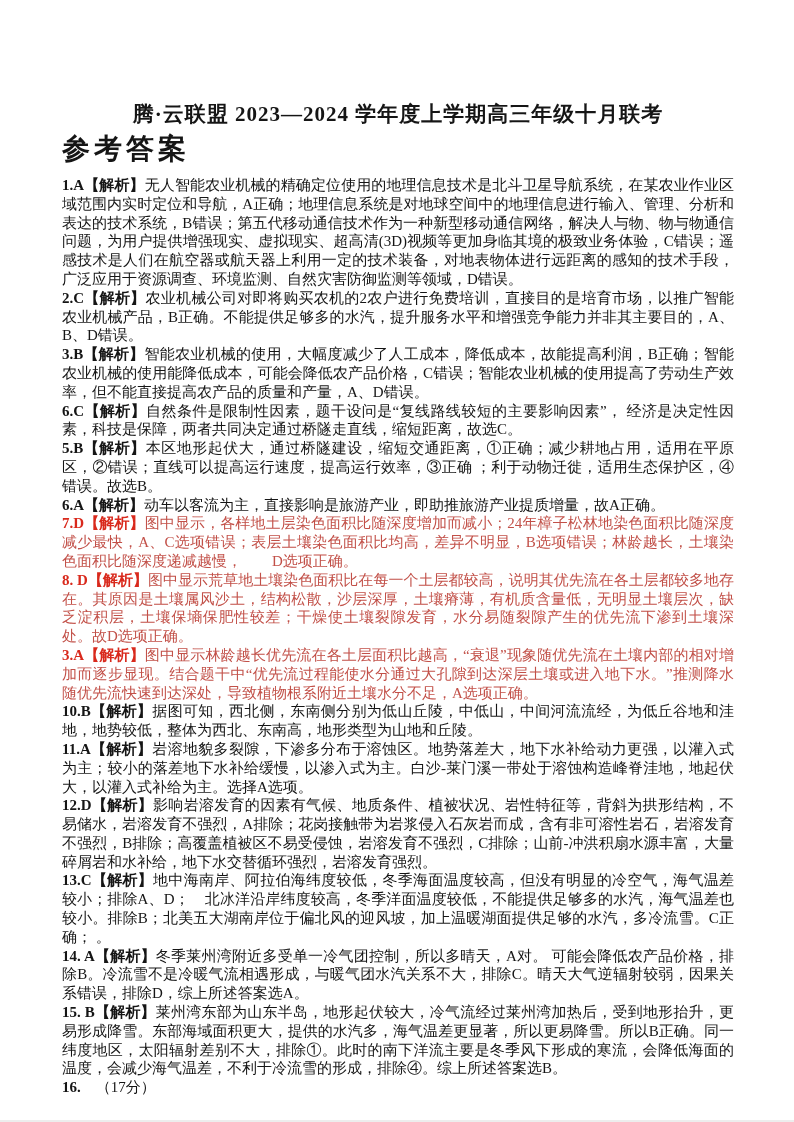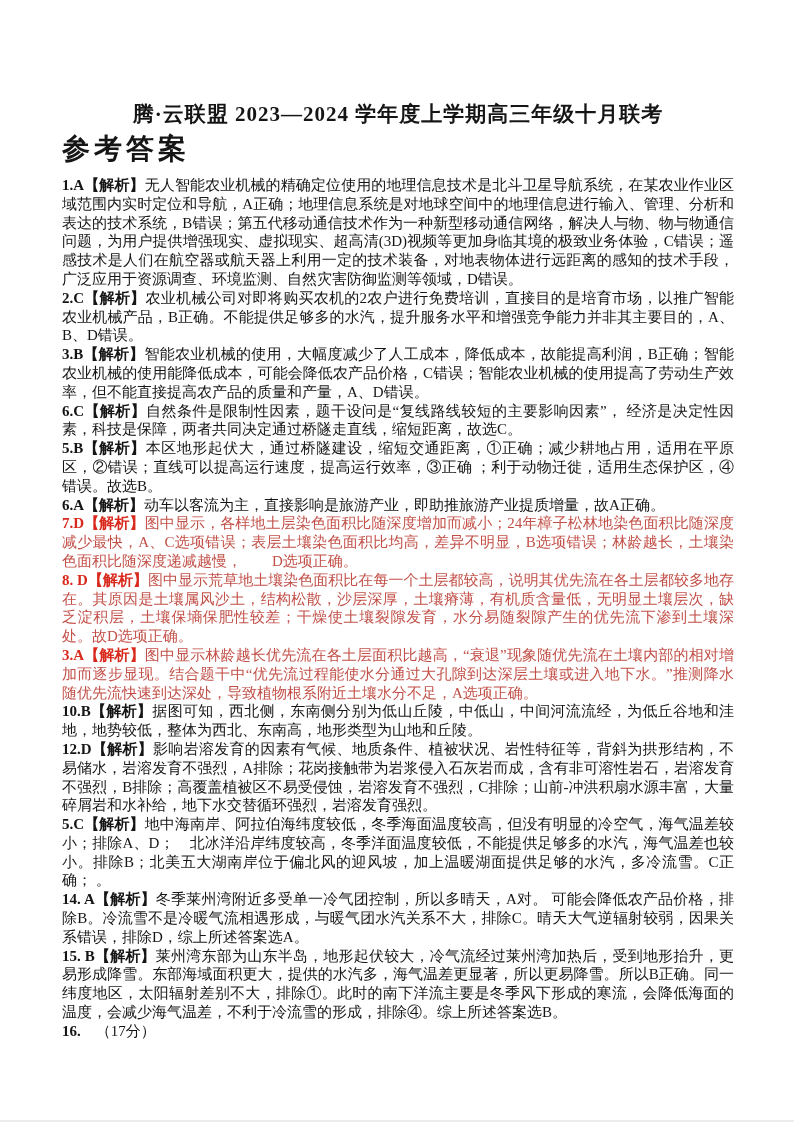--- a/index.html
+++ b/index.html
@@ -64,20 +64,21 @@
     <p class="item"><span class="head">1.A【解析】</span><span class="body">无人智能农业机械的精确定位使用的地理信息技术是北斗卫星导航系统，在某农业作业区域范围内实时定位和导航，A正确；地理信息系统是对地球空间中的地理信息进行输入、管理、分析和表达的技术系统，B错误；第五代移动通信技术作为一种新型移动通信网络，解决人与物、物与物通信问题，为用户提供增强现实、虚拟现实、超高清(3D)视频等更加身临其境的极致业务体验，C错误；遥感技术是人们在航空器或航天器上利用一定的技术装备，对地表物体进行远距离的感知的技术手段，广泛应用于资源调查、环境监测、自然灾害防御监测等领域，D错误。</span></p>
     <p class="item"><span class="head">2.C【解析】</span><span class="body">农业机械公司对即将购买农机的2农户进行免费培训，直接目的是培育市场，以推广智能农业机械产品，B正确。不能提供足够多的水汽，提升服务水平和增强竞争能力并非其主要目的，A、B、D错误。</span></p>
     <p class="item"><span class="head">3.B【解析】</span><span class="body">智能农业机械的使用，大幅度减少了人工成本，降低成本，故能提高利润，B正确；智能农业机械的使用能降低成本，可能会降低农产品价格，C错误；智能农业机械的使用提高了劳动生产效率，但不能直接提高农产品的质量和产量，A、D错误。</span></p>
     <p class="item"><span class="head">6.C【解析】</span><span class="body">自然条件是限制性因素，题干设问是“复线路线较短的主要影响因素”， 经济是决定性因素，科技是保障，两者共同决定通过桥隧走直线，缩短距离，故选C。</span></p>
     <p class="item"><span class="head">5.B【解析】</span><span class="body">本区地形起伏大，通过桥隧建设，缩短交通距离，①正确；减少耕地占用，适用在平原区，②错误；直线可以提高运行速度，提高运行效率，③正确 ；利于动物迁徙，适用生态保护区，④错误。故选B。</span></p>
     <p class="item"><span class="head">6.A【解析】</span><span class="body">动车以客流为主，直接影响是旅游产业，即助推旅游产业提质增量，故A正确。</span></p>
     <p class="item red"><span class="head">7.D【解析】</span><span class="body">图中显示，各样地土层染色面积比随深度增加而减小；24年樟子松林地染色面积比随深度减少最快，A、C选项错误；表层土壤染色面积比均高，差异不明显，B选项错误；林龄越长，土壤染色面积比随深度递减越慢，　　D选项正确。</span></p>
     <p class="item red"><span class="head">8. D【解析】</span><span class="body">图中显示荒草地土壤染色面积比在每一个土层都较高，说明其优先流在各土层都较多地存在。其原因是土壤属风沙土，结构松散，沙层深厚，土壤瘠薄，有机质含量低，无明显土壤层次，缺乏淀积层，土壤保墒保肥性较差；干燥使土壤裂隙发育，水分易随裂隙产生的优先流下渗到土壤深处。故D选项正确。</span></p>
     <p class="item red"><span class="head">3.A【解析】</span><span class="body">图中显示林龄越长优先流在各土层面积比越高，“衰退”现象随优先流在土壤内部的相对增加而逐步显现。结合题干中“优先流过程能使水分通过大孔隙到达深层土壤或进入地下水。”推测降水随优先流快速到达深处，导致植物根系附近土壤水分不足，A选项正确。</span></p>
     <p class="item"><span class="head">10.B【解析】</span><span class="body">据图可知，西北侧，东南侧分别为低山丘陵，中低山，中间河流流经，为低丘谷地和洼地，地势较低，整体为西北、东南高，地形类型为山地和丘陵。</span></p>
+    <p class="item"><span class="head">11.A【解析】</span><span class="body">岩溶地貌多裂隙，下渗多分布于溶蚀区。地势落差大，地下水补给动力更强，以灌入式为主；较小的落差地下水补给缓慢，以渗入式为主。白沙-莱门溪一带处于溶蚀构造峰脊洼地，地起伏大，以灌入式补给为主。选择A选项。</span></p>
     <p class="item"><span class="head">12.D【解析】</span><span class="body">影响岩溶发育的因素有气候、地质条件、植被状况、岩性特征等，背斜为拱形结构，不易储水，岩溶发育不强烈，A排除；花岗接触带为岩浆侵入石灰岩而成，含有非可溶性岩石，岩溶发育不强烈，B排除；高覆盖植被区不易受侵蚀，岩溶发育不强烈，C排除；山前-冲洪积扇水源丰富，大量碎屑岩和水补给，地下水交替循环强烈，岩溶发育强烈。</span></p>
-    <p class="item"><span class="head">5.C【解析】</span><span class="body">地中海南岸、阿拉伯海纬度较低，冬季海面温度较高，但没有明显的冷空气，海气温差较小；排除A、D；　北冰洋沿岸纬度较高，冬季洋面温度较低，不能提供足够多的水汽，海气温差也较小。排除B；北美五大湖南岸位于偏北风的迎风坡，加上温暖湖面提供足够的水汽，多冷流雪。C正确； 。</span></p>
+    <p class="item"><span class="head">13.C【解析】</span><span class="body">地中海南岸、阿拉伯海纬度较低，冬季海面温度较高，但没有明显的冷空气，海气温差较小；排除A、D；　北冰洋沿岸纬度较高，冬季洋面温度较低，不能提供足够多的水汽，海气温差也较小。排除B；北美五大湖南岸位于偏北风的迎风坡，加上温暖湖面提供足够的水汽，多冷流雪。C正确； 。</span></p>
     <p class="item"><span class="head">14. A【解析】</span><span class="body">冬季莱州湾附近多受单一冷气团控制，所以多晴天，A对。 可能会降低农产品价格，排除B。冷流雪不是冷暖气流相遇形成，与暖气团水汽关系不大，排除C。晴天大气逆辐射较弱，因果关系错误，排除D，综上所述答案选A。</span></p>
     <p class="item"><span class="head">15. B【解析】</span><span class="body">莱州湾东部为山东半岛，地形起伏较大，冷气流经过莱州湾加热后，受到地形抬升，更易形成降雪。东部海域面积更大，提供的水汽多，海气温差更显著，所以更易降雪。所以B正确。同一纬度地区，太阳辐射差别不大，排除①。此时的南下洋流主要是冬季风下形成的寒流，会降低海面的温度，会减少海气温差，不利于冷流雪的形成，排除④。综上所述答案选B。</span></p>
     <p class="item last"><span class="head">16.</span><span class="body">　（17分）</span></p>
   </div>
 
 </div>
 
 </body></html>

